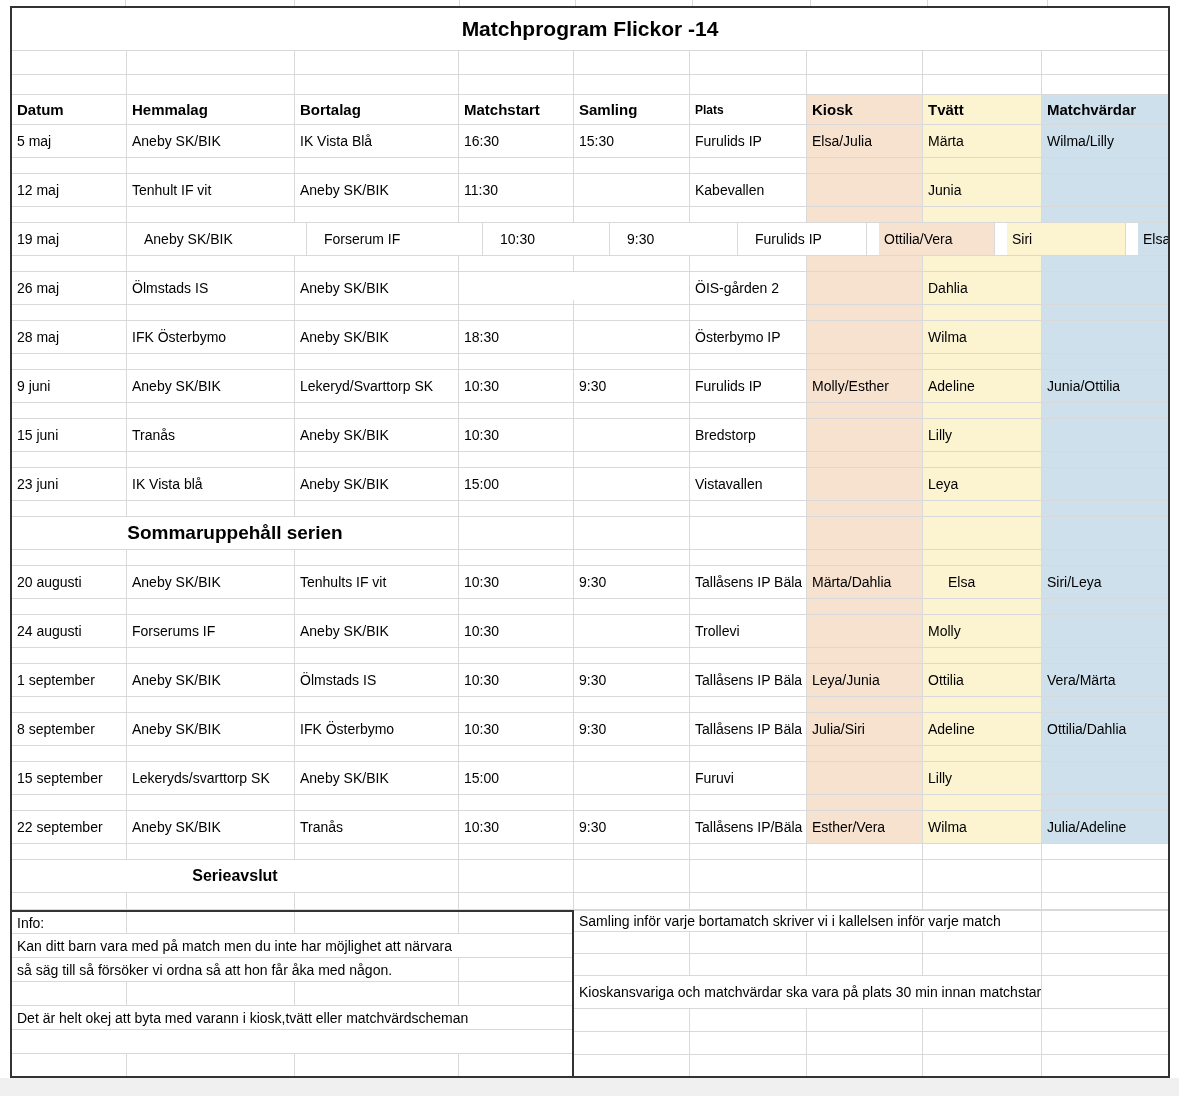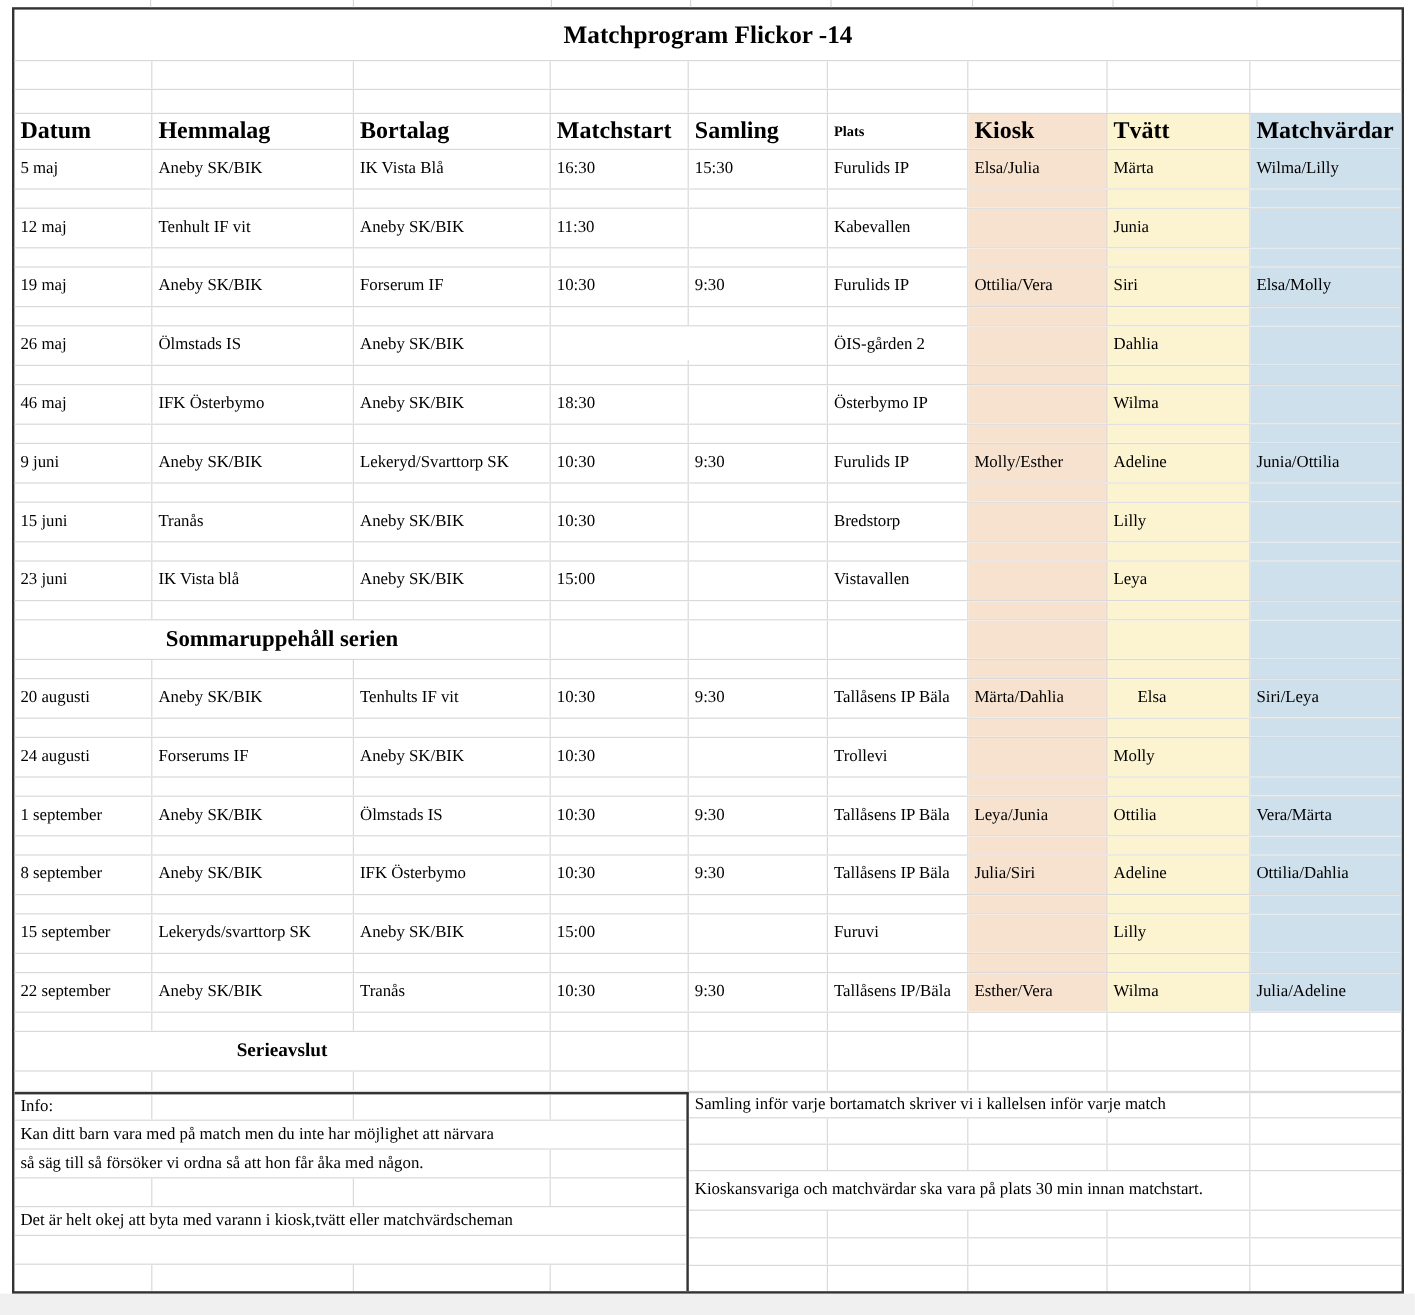--- a/index.html
+++ b/index.html
@@ -5,31 +5,31 @@
   html,body{margin:0;padding:0;}
   body{
     width:1179px;height:1096px;background:#ffffff;overflow:hidden;
     font-family:"Liberation Sans", sans-serif;color:#000;
   }
   .sheet{position:relative;margin-left:10px;width:1160px;}
   
   .strip{display:flex;height:6px;background:#fff;}
   .strip .scell{height:100%;border-right:1px solid var(--grid);}
   
-  .box{width:1160px;border:2px solid var(--outer);box-sizing:border-box;background:#fff;font-family:Liberation Serif, serif;}
+  .box{width:1160px;border:2px solid var(--outer);box-sizing:border-box;background:#fff;}
   .row{display:flex;box-sizing:border-box;border-bottom:1px solid var(--grid);overflow:hidden;}
   .cell{
     box-sizing:border-box;flex-shrink:0;height:100%;
     display:flex;align-items:center;padding-left:5px;
     font-size:14px;white-space:nowrap;overflow:hidden;
     border-right:1px solid var(--grid);
   }
   .cell.grow{flex:1 1 auto;border-right:none;}
   .cell.center{justify-content:center;padding-left:0;}
-  .hdr{font-weight:bold;font-size:20px;}
+  .hdr{font-weight:bold;font-size:15px;}
   .hdr-small{font-weight:bold;font-size:12px;}
   .c-kiosk{background:var(--kiosk);}
   .c-tvatt{background:var(--tvatt);}
   .c-mv{background:var(--mv);}
   .title-cell{font-weight:bold;font-size:21px;}
   .sec-big{font-weight:bold;font-size:19px;}
   .sec-small{font-weight:bold;font-size:16px;}
   
   .bottom{display:flex;height:166px;overflow:hidden;}
   .info-box{
@@ -142,21 +142,21 @@
           <div class="cell" style="width: 115px;"></div>
           <div class="cell" style="width: 168px;"></div>
           <div class="cell" style="width: 164px;"></div>
           <div class="cell" style="width: 115px;"></div>
           <div class="cell" style="width: 116px;"></div>
           <div class="cell" style="width: 117px;"></div>
           <div class="cell c-kiosk" style="width: 116px;"></div>
           <div class="cell c-tvatt" style="width: 119px;"></div>
           <div class="cell c-mv grow"></div>
         </div>
-        <div class="row" style="height: 33px;">
+        <div class="row" style="height: 33px; gap: 12px;">
           <div class="cell" style="width: 115px;">19 maj</div>
           <div class="cell" style="width: 168px;">Aneby SK/BIK</div>
           <div class="cell" style="width: 164px;">Forserum IF</div>
           <div class="cell" style="width: 115px;">10:30</div>
           <div class="cell" style="width: 116px;">9:30</div>
           <div class="cell" style="width: 117px;">Furulids IP</div>
           <div class="cell c-kiosk" style="width: 116px;">Ottilia/Vera</div>
           <div class="cell c-tvatt" style="width: 119px;">Siri</div>
           <div class="cell c-mv grow">Elsa/Molly</div>
         </div>
@@ -187,21 +187,21 @@
           <div class="cell" style="width: 168px;"></div>
           <div class="cell" style="width: 164px;"></div>
           <div class="cell" style="width: 115px;"></div>
           <div class="cell" style="width: 116px;"></div>
           <div class="cell" style="width: 117px;"></div>
           <div class="cell c-kiosk" style="width: 116px;"></div>
           <div class="cell c-tvatt" style="width: 119px;"></div>
           <div class="cell c-mv grow"></div>
         </div>
         <div class="row" style="height: 33px;">
-          <div class="cell" style="width: 115px;">46 maj</div>
+          <div class="cell" style="width: 115px;">28 maj</div>
           <div class="cell" style="width: 168px;">IFK Österbymo</div>
           <div class="cell" style="width: 164px;">Aneby SK/BIK</div>
           <div class="cell" style="width: 115px;">18:30</div>
           <div class="cell" style="width: 116px;"></div>
           <div class="cell" style="width: 117px;">Österbymo IP</div>
           <div class="cell c-kiosk" style="width: 116px;"></div>
           <div class="cell c-tvatt" style="width: 119px;">Wilma</div>
           <div class="cell c-mv grow"></div>
         </div>
         <div class="row" style="height: 16px;">

